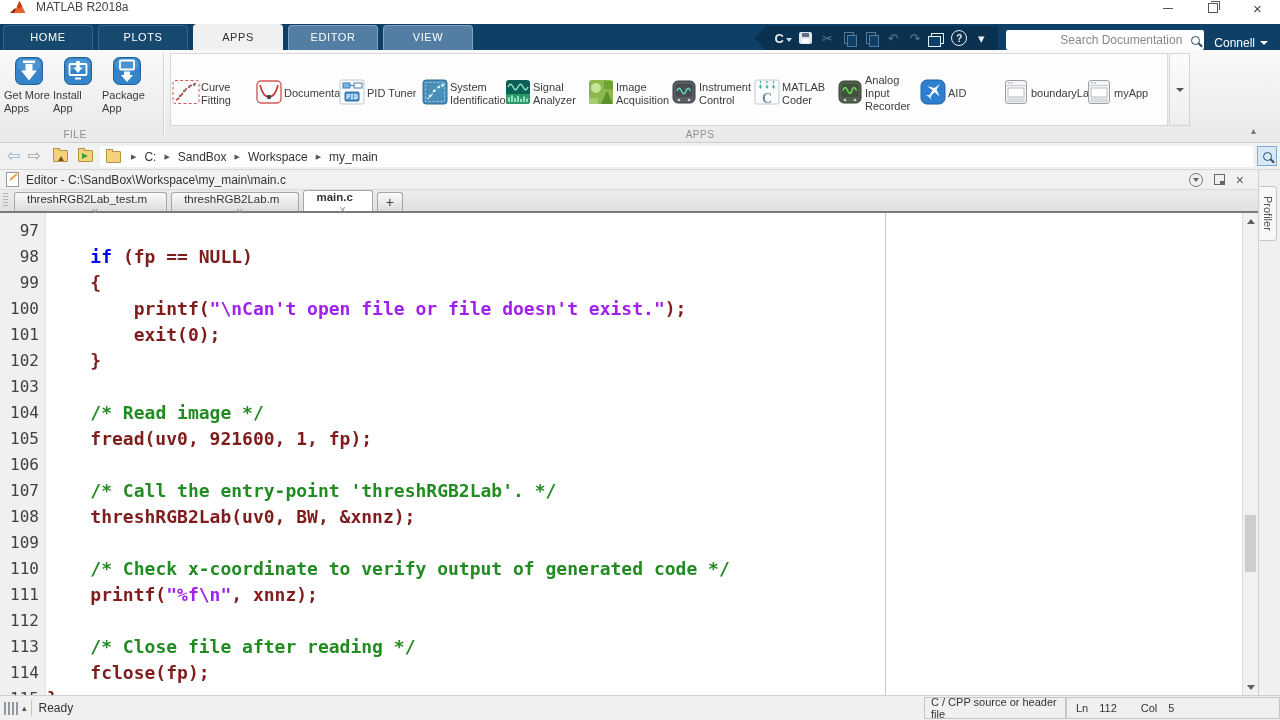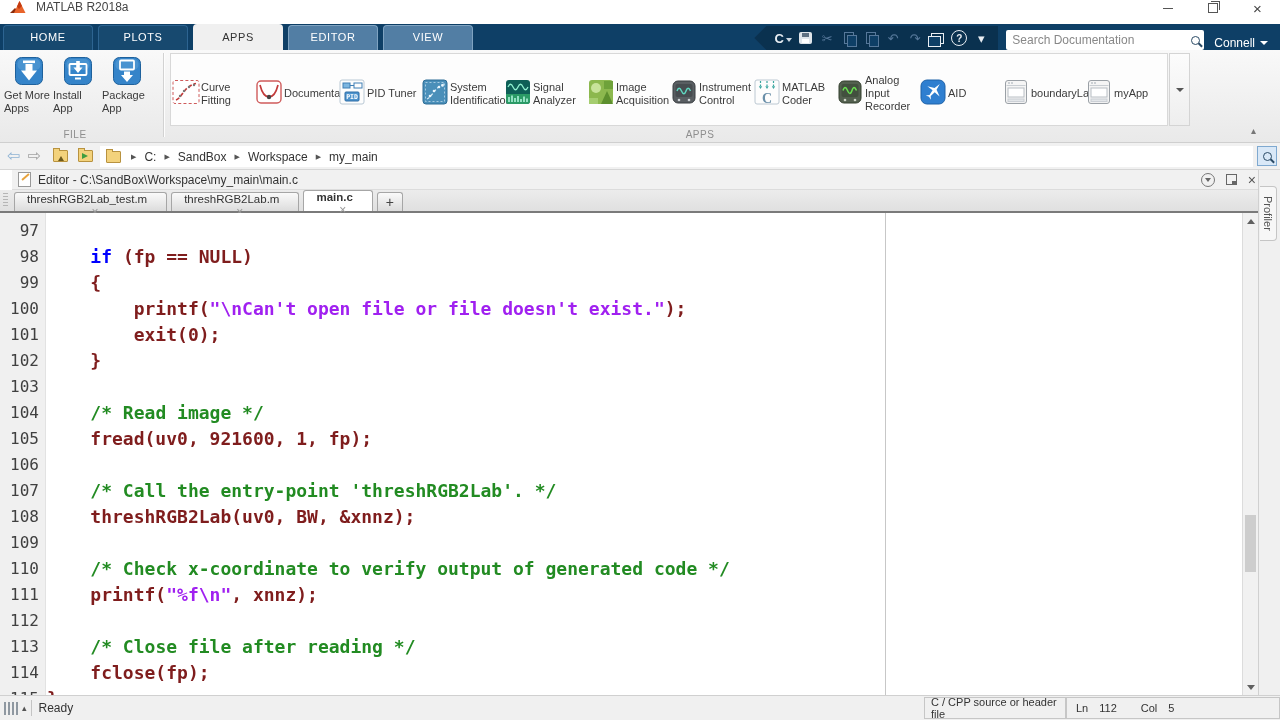--- a/index.html
+++ b/index.html
@@ -45,21 +45,21 @@
   .qi.qa-copy::after,.qi.qa-paste::after{content:"";position:absolute;left:2px;top:2px;width:8px;height:10px;
       border:1px solid currentColor;background:#0e3f66;}
   .qi.qa-win{width:11px;height:9px;border:1px solid currentColor;position:relative;}
   .qi.qa-win::after{content:"";position:absolute;left:-4px;bottom:-4px;width:11px;height:9px;
       border:1px solid currentColor;background:#0e3f66;}
   .qi.qa-help{width:14px;height:14px;border:1.5px solid #e9eef3;border-radius:50%;
       font-weight:bold;font-size:10px;line-height:13px;text-align:center;color:#e9eef3;}
   .search-wrap{display:flex;align-items:center;background:#fff;border-radius:2px;height:20px;
       width:190px;margin:0 10px 0 8px;padding:0 4px;}
   .search-doc{border:none;outline:none;flex:1;font-size:12px;font-family:"Liberation Sans",sans-serif;
-      color:#4c1d95;background:transparent;min-width:0;}
+      color:#4c1d95;background:transparent;min-width:0;margin-left:48px;}
   .search-doc::placeholder{color:#888;}
   .mag{width:7px;height:7px;border:1.6px solid #2b4b66;border-radius:50%;position:relative;display:inline-block;}
   .mag::after{content:"";width:5px;height:1.6px;background:#2b4b66;position:absolute;right:-4px;bottom:-2px;
       transform:rotate(45deg);}
   .user-menu{display:flex;align-items:center;color:#fff;font-size:12px;margin-right:12px;gap:5px;}
   .tri-down{width:0;height:0;border:4px solid transparent;border-top:4px solid #fff;display:inline-block;
       transform:translateY(2px);}
   .tri-down.dk{border-top-color:#555;}
 
   
@@ -97,21 +97,21 @@
           border-left:6px solid #3f9e3f;}
   .breadcrumb{position:absolute;left:100px;top:3px;height:21px;right:27px;background:#fff;
           display:flex;align-items:center;padding-left:6px;}
   .crumb-sep{color:#555;font-size:7px;margin:0 8px;}
   .crumb{font-size:12px;color:#333;}
   .bc-folder{margin-right:2px;}
   .addr-search{position:absolute;right:3px;top:3px;width:20px;height:20px;background:#d9e8f7;
           border:1px solid #7fa9d0;display:flex;align-items:center;justify-content:center;box-sizing:border-box;}
 
   
-  .ed-title{position:absolute;top:170px;left:12px;width:1258px;height:20px;background:#f1f1f1;
+  .ed-title{position:absolute;top:170px;left:0;width:1258px;height:20px;background:#f1f1f1;
             display:flex;align-items:center;border-bottom:1px solid #dcdcdc;box-sizing:border-box;}
   .doc-ic{width:11px;height:13px;background:#fff;border:1px solid #999;margin:0 7px 0 6px;position:relative;}
   .doc-ic::after{content:"";position:absolute;left:2px;top:3px;width:9px;height:2px;background:#e8a33d;
             transform:rotate(-40deg);}
   .ed-title-text{font-size:12px;color:#333;}
   .edt-right{margin-left:auto;display:flex;align-items:center;gap:11px;margin-right:14px;}
   .circ-drop{width:12px;height:12px;border:1px solid #777;border-radius:50%;display:flex;
             align-items:center;justify-content:center;}
   .circ-drop i{border:3px solid transparent;border-top:4px solid #666;display:block;transform:translateY(2px);}
   .dock-ic{width:9px;height:9px;border:1px solid #666;position:relative;display:block;}

